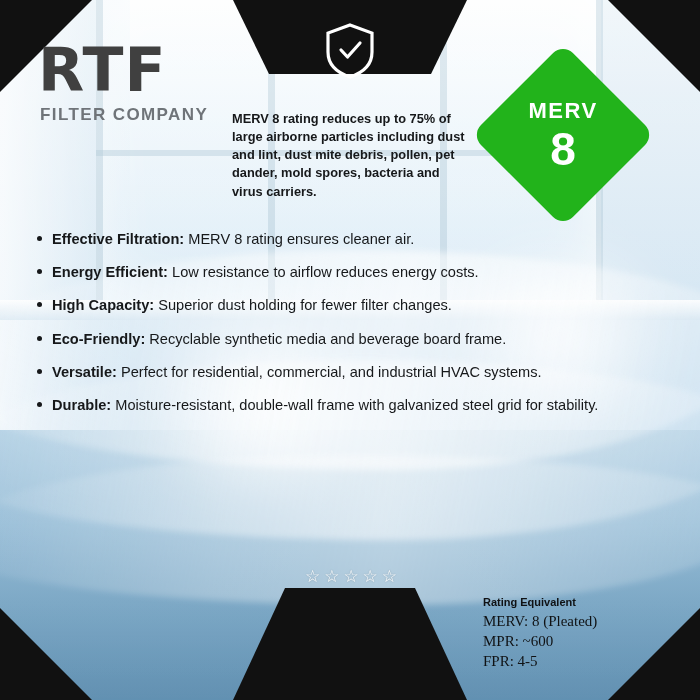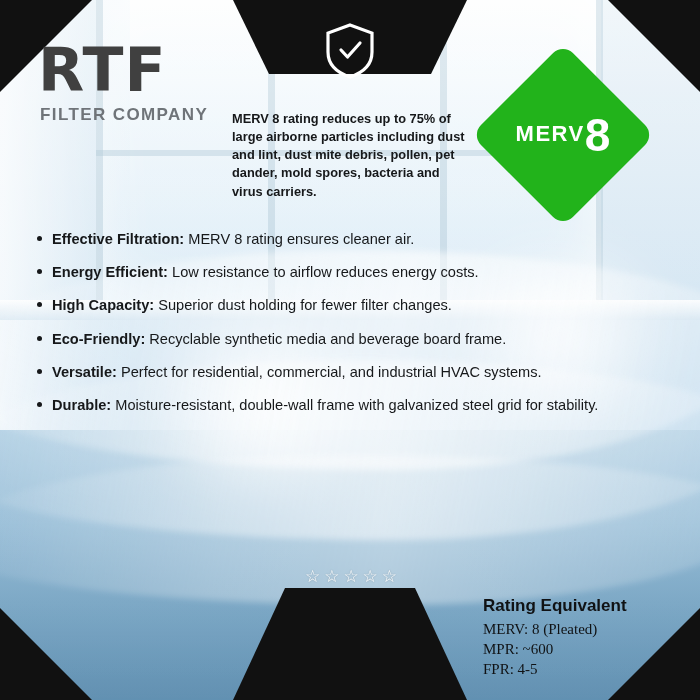--- a/index.html
+++ b/index.html
@@ -187,21 +187,21 @@
     width: 130px;
     height: 130px;
     background: #22b31b;
     border-radius: 14px;
     transform: rotate(45deg);
   }
   .diamond-text {
     position: absolute;
     inset: 0;
     display: flex;
-    flex-direction: row;
+    flex-direction: column;
     align-items: center;
     justify-content: center;
     color: #ffffff;
   }
   .diamond-label {
     font-size: 22px;
     font-weight: bold;
     letter-spacing: 1.5px;
     margin-bottom: 2px;
   }
@@ -260,21 +260,21 @@
   }
 
   
   .rating {
     position: absolute;
     left: 483px;
     top: 596px;
     color: #101214;
   }
   .rating-title {
-    font-size: 17px;
+    font-size: 11px;
     font-weight: bold;
     margin-bottom: 3px;
   }
   .rating-line {
     font-size: 15px;
     line-height: 1.34;
     font-family: Liberation Serif, serif;
   }
 </style>
 </head>

